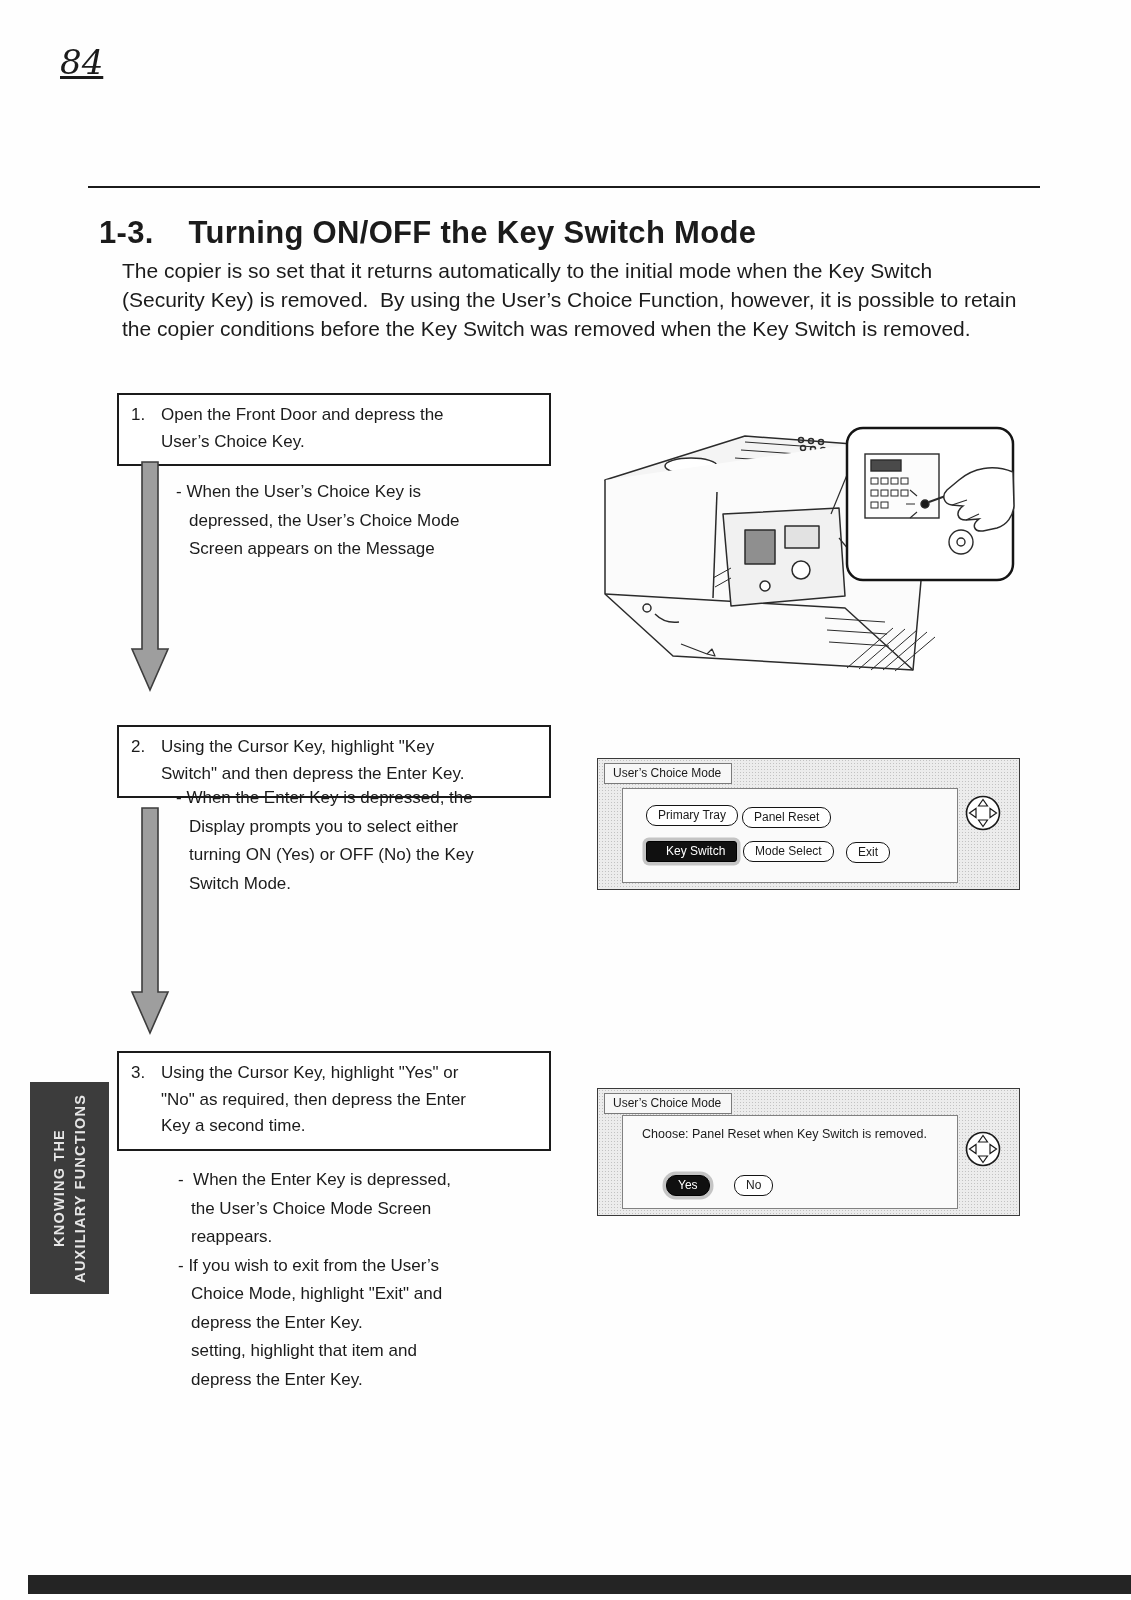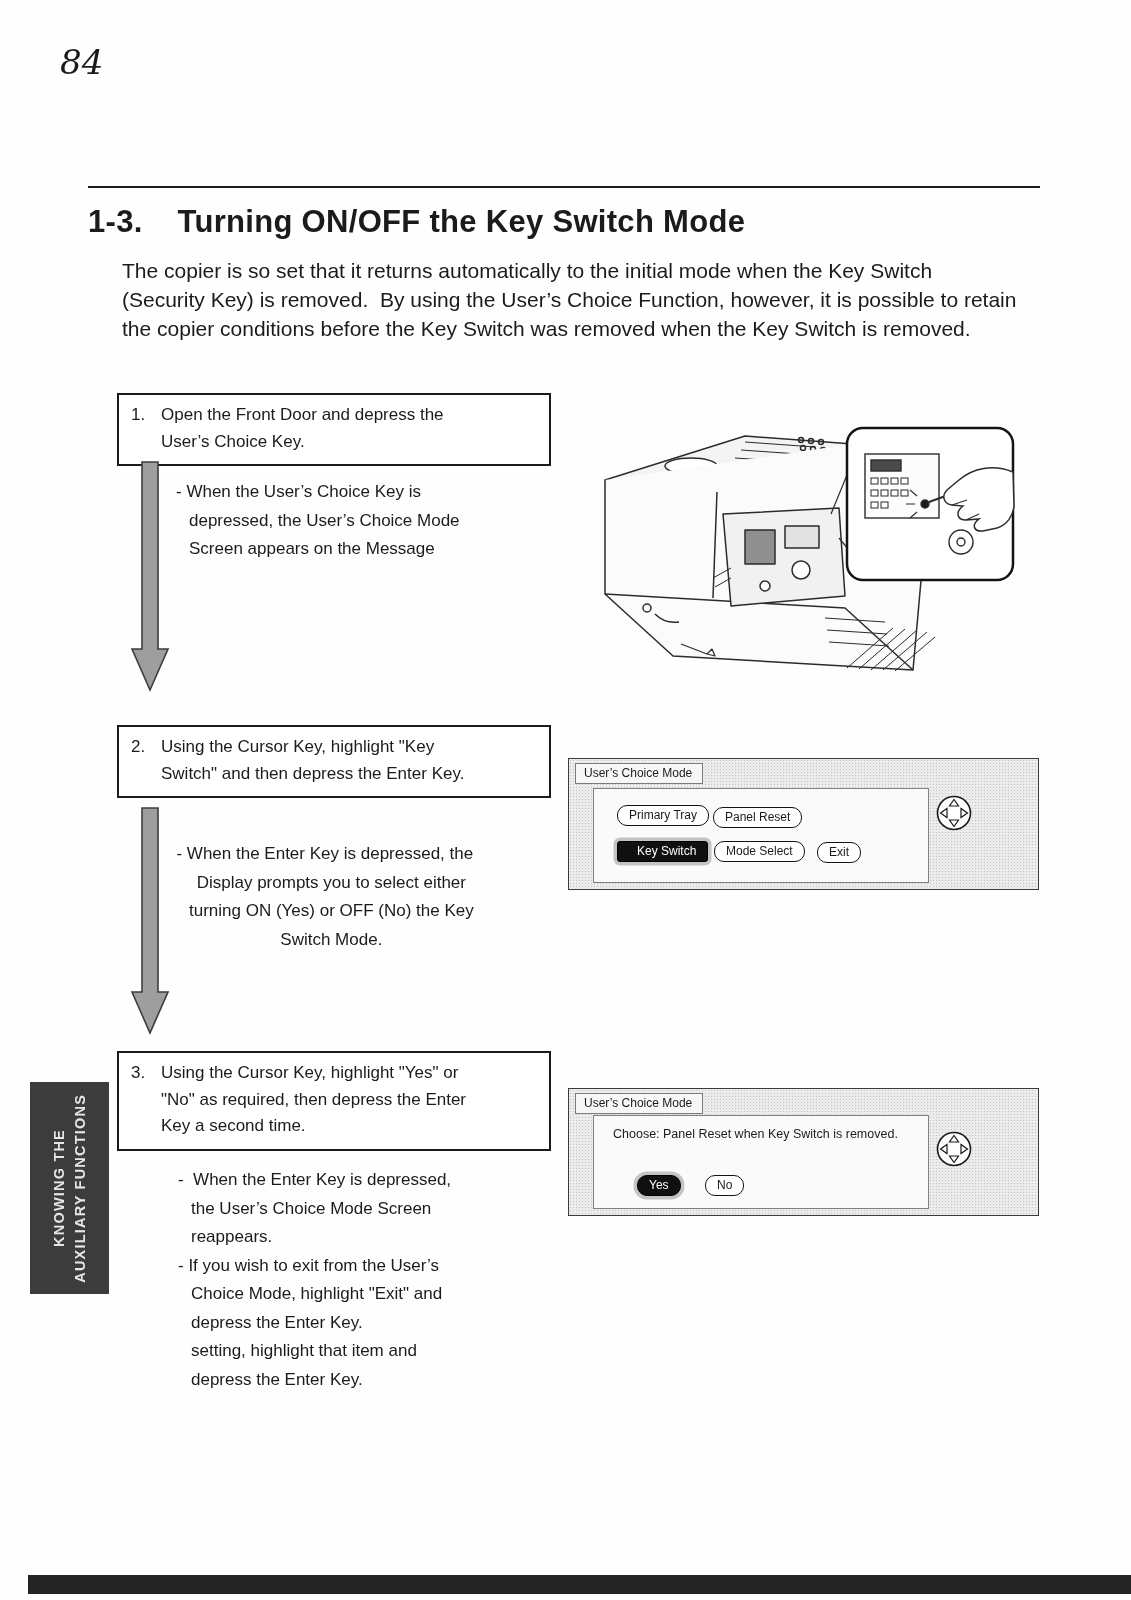--- a/index.html
+++ b/index.html
@@ -1,39 +1,39 @@
 <!DOCTYPE html>
 <html><head>
 <meta charset="utf-8">
 <style>
   * { box-sizing: border-box; }
   html, body { margin: 0; padding: 0; }
   body { background: #ffffff; font-family: "Liberation Sans", sans-serif; color: #1b1b1b; }
   .sheet { position: relative; width: 1131px; height: 1600px; background: #fefefe; overflow: hidden; }
 
-  .page-number { position: absolute; left: 60px; top: 42px; font-family: "DejaVu Serif", serif; font-style: italic; font-size: 34px; }
+  .page-number { position: absolute; left: 60px; top: 42px; font-family: "DejaVu Serif", serif; font-style: italic; font-size: 34px; text-decoration: underline; }
   .rule { position: absolute; left: 88px; top: 186px; width: 952px; border-top: 2.5px solid #1b1b1b; }
-  .heading { position: absolute; left: 88px; top: 204px; margin: 0; font-size: 31px; font-weight: bold; letter-spacing: .3px; }
+  .heading { position: absolute; left: 88px; top: 204px; margin: 11px; font-size: 31px; font-weight: bold; letter-spacing: .3px; }
   .h-num { margin-right: 26px; }
 
   .ln { white-space: pre; }
   .intro { position: absolute; left: 122px; top: 256px; font-size: 21px; line-height: 29px; }
 
   .step-box { position: absolute; left: 117px; width: 434px; border: 2px solid #1b1b1b; padding: 7px 8px 9px 12px; display: flex; font-size: 17px; line-height: 26.5px; background: #fff; }
   .step-num { width: 30px; flex: none; }
 
   .arrow { position: absolute; }
 
   .note { font-size: 17px; line-height: 28.5px; padding-left: 13px; }
   .note .first { margin-left: -13px; }
   .pos { position: absolute; }
 
   .illustration { position: absolute; left: 595px; top: 418px; width: 426px; height: 266px; }
 
-  .screen { position: absolute; left: 568px; width: 471px; border: 1.5px solid #3a3a3a;
+  .screen { position: absolute; left: 597px; width: 423px; border: 1.5px solid #3a3a3a;
     background-color: #ececec;
     background-image: radial-gradient(#c2c2c2 0.65px, rgba(0,0,0,0) 0.75px);
     background-size: 3px 3px; }
   .screen-title { position: absolute; left: 6px; top: 4px; font-size: 12px; padding: 2px 10px 3px 8px; background: #f7f7f7; border: 1px solid #7a7a7a; white-space: nowrap; }
   .screen-inner { position: absolute; background: #fafafa; border: 1px solid #808080; }
   .lcd-btn { position: absolute; font-size: 12px; line-height: 1; padding: 3px 11px 4px; border: 1.4px solid #141414; border-radius: 10px; background: #fff; white-space: nowrap; }
   .lcd-btn.sel-rect { background: #101010; color: #fff; border-radius: 3px; border-color: #000; box-shadow: 0 0 0 3.5px #c4c4c4; padding-left: 19px; }
   .lcd-btn.sel-pill { background: #101010; color: #ffffff; border-radius: 10px; border-color: #000; box-shadow: 0 0 0 3.5px #c4c4c4; }
   .cursor-pad { position: absolute; }
   .screen-prompt { position: absolute; font-size: 12.5px; white-space: pre; }
@@ -158,21 +158,21 @@
         <polygon points="6.5,20 13,15.5 13,24.5"></polygon>
         <polygon points="33.5,20 27,15.5 27,24.5"></polygon>
       </g>
     </svg>
   </div>
 
   <svg class="arrow" style="left:130px; top:807px;" width="40" height="228" viewBox="0 0 40 228">
     <path d="M12 1 L28 1 L28 185 L38 185 L20 226 L2 185 L12 185 Z" fill="#9e9e9e" stroke="#3d3d3d" stroke-width="1.6"></path>
   </svg>
 
-  <div class="pos note" style="left:176px; top:840px;text-align:center;">
+  <div class="pos note" style="left:176px; top:784px;">
     <div class="ln first">- When the Enter Key is depressed, the</div>
     <div class="ln">Display prompts you to select either</div>
     <div class="ln">turning ON (Yes) or OFF (No) the Key</div>
     <div class="ln">Switch Mode.</div>
   </div>
 
   <div class="step-box" style="top:1051px;">
     <div class="step-num ln">3.</div>
     <div>
       <div class="ln">Using the Cursor Key, highlight "Yes" or</div>

